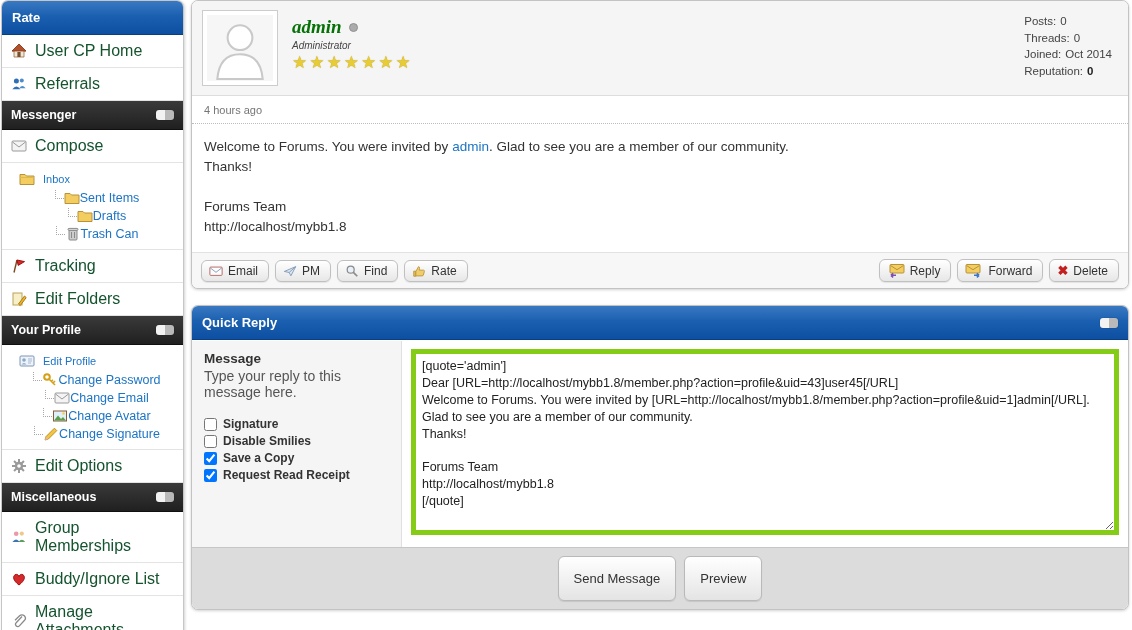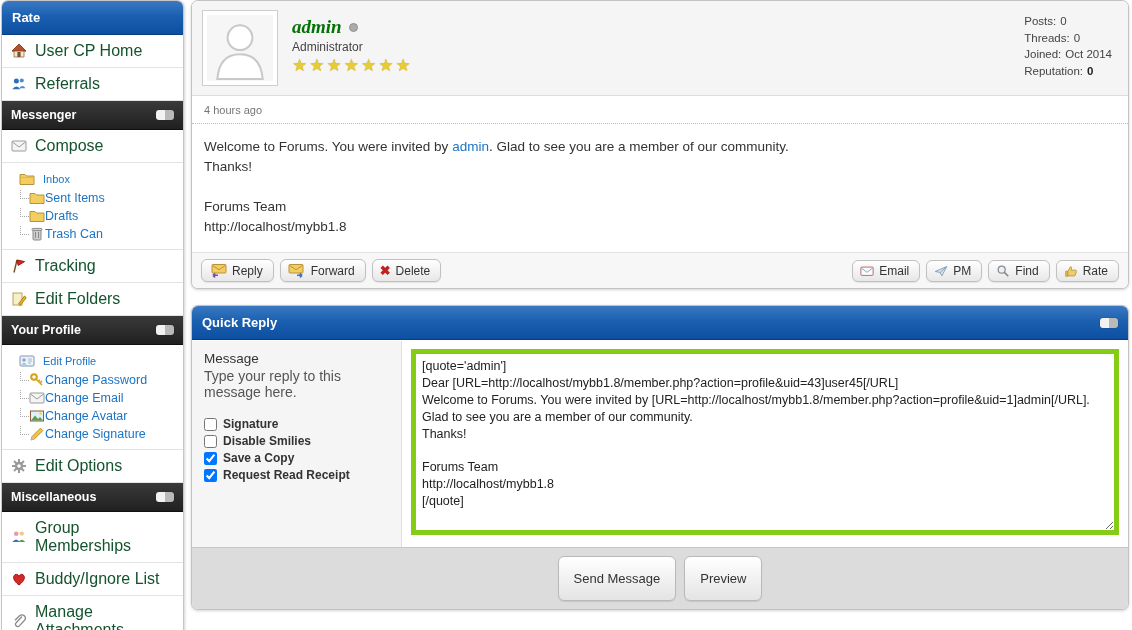--- a/index.html
+++ b/index.html
@@ -31,21 +31,21 @@
     overflow:hidden; box-shadow:1px 1px 3px rgba(0,0,0,.18);
     background:#fff;
   }
   .s-item {
     display:flex; align-items:center; gap:8px;
     padding:7px 9px; border-bottom:1px solid #e3e3e3;
     color:#14532d; font-size:16px; cursor:pointer; background:#fff;
   }
   .s-group { padding:6px 9px; border-bottom:1px solid #e3e3e3; background:#fff; }
   .s-group .s-parent { display:flex; align-items:center; gap:8px; color:#1b74c5; font-size:11px; padding:2px 8px; cursor:pointer; }
-  .s-sub { display:flex; align-items:center; color:#1b74c5; font-size:12.5px; padding:1px 0 1px 9px; cursor:pointer; }
+  .s-sub { display:flex; align-items:center; color:#1b74c5; font-size:12.5px; padding:1px 0 1px 9px; cursor:pointer;justify-content:center; }
   .tree { width:9px; height:9px; border-left:1px dotted #a8a8a8; border-bottom:1px dotted #a8a8a8; margin-bottom:7px; flex-shrink:0; }
   .dark-head {
     display:flex; align-items:center; justify-content:space-between;
     background:linear-gradient(#3a3a3a,#202020);
     color:#fff; font-weight:bold; font-size:12.5px;
     padding:7px 9px; border-bottom:1px solid #101010;
   }
 
   
   .content { flex:1; display:flex; flex-direction:column; gap:16px; padding-top:0; }
@@ -58,21 +58,21 @@
   .author-row { display:flex; padding:9px 10px; background:#f5f5f5; border-bottom:1px solid #ddd; }
   .avatar-box { width:76px; height:76px; background:#fff; border:1px solid #ccc; padding:4px; flex-shrink:0; }
   .avatar-box svg { background:#f6f6f6; }
   .author-meta { margin-left:14px; padding-top:6px; }
   .uname-line { display:flex; align-items:center; gap:7px; }
   .uname {
     font-family:"Liberation Serif", serif; font-style:italic; font-weight:bold;
     font-size:19px; color:#067106; text-decoration:none; cursor:pointer;
   }
   .dot { width:9px; height:9px; border-radius:50%; background:#ababab; border:1px solid #919191; }
-  .utitle { font-size:12px; color:#444; margin-top:2px; }
+  .utitle { font-size:10px; color:#444; margin-top:2px;font-style:italic; }
   .stars { color:#e7cc35; font-size:17px; letter-spacing:2px; text-shadow:0 0 1px #a98e1a; line-height:1; margin-top:3px; }
   .stats { margin-left:auto; font-size:11.5px; color:#444; padding:3px 6px 0 0; }
   .stat { display:flex; gap:4px; line-height:1.45; }
   .stat .b { font-weight:bold; color:#222; }
 
   .date-row { padding:8px 12px 7px; font-size:11px; color:#757575; border-bottom:1px dotted #bdbdbd; background:#fff; }
 
   .msg { padding:13px 12px; font-size:13.5px; color:#333; line-height:1.5; min-height:128px; background:#fff; }
   .msg p { margin:0; }
   .msg .gap-top { margin-top:1.45em; }
@@ -89,21 +89,21 @@
     background:linear-gradient(#ffffff,#e7e7e7);
     padding:3px 10px 3px 7px; font-size:12px; color:#333;
     box-shadow:0 1px 1px rgba(0,0,0,.08); cursor:pointer; font-family:inherit;
   }
   .btn .w { width:18px; height:15px; }
   .x-ico { color:#c41f1f; font-weight:bold; font-size:13px; line-height:1; }
 
   
   .qr-body { display:flex; border-top:1px solid #fff; }
   .qr-left { width:210px; flex-shrink:0; background:#f5f5f5; padding:10px 12px; border-right:1px solid #e0e0e0; }
-  .qr-title { font-weight:normal; font-size:13.5px; color:#333; }
+  .qr-title { font-weight:bold; font-size:13.5px; color:#333; }
   .qr-hint { font-size:14px; color:#555; margin-top:2px; }
   .opts { margin-top:17px; }
   .opt { display:flex; align-items:center; gap:6px; margin:3px 0; font-weight:bold; font-size:12px; color:#333; }
   .opt input { margin:0; width:13px; height:13px; }
   .qr-right { flex:1; background:#fff; padding:8px 9px; }
   .qr-right textarea {
     width:100%; height:186px; border:5px solid #84cc16;
     font:12.5px/1.35 "Liberation Sans", sans-serif;
     padding:4px 6px; resize:both; color:#222; background:#fff;
   }
@@ -388,20 +388,58 @@
     <div class="msg">
       <p><span>Welcome to Forums. You were invited by </span><a>admin</a><span>. Glad to see you are a member of our community.</span></p>
       <p>Thanks!</p>
       <p class="gap-top">Forums Team</p>
       <p>http://localhost/mybb1.8</p>
     </div>
 
     <div class="action-row">
       <div class="btn-group">
         <button class="btn">
+          <span class="ic ic-sm">
+              <svg viewBox="0 0 16 16">
+                <rect x="1" y="3.5" width="14" height="9.5" rx="1" fill="#fdfdfd" stroke="#b05a5a"></rect>
+                <path d="M1.5 4.5 L8 9.5 L14.5 4.5" fill="none" stroke="#7d96b5"></path>
+              </svg>
+            </span>
+          <span>Email</span>
+        </button>
+        <button class="btn">
+          <span class="ic ic-sm">
+              <svg viewBox="0 0 16 16">
+                <path d="M1.5 8.5 L14.5 3 L9 13.5 L7 9.7 Z" fill="#dde7f0" stroke="#7d96b5"></path>
+                <path d="M14.5 3 L7 9.7" stroke="#7d96b5" fill="none"></path>
+              </svg>
+            </span>
+          <span>PM</span>
+        </button>
+        <button class="btn">
+          <span class="ic ic-sm">
+              <svg viewBox="0 0 16 16">
+                <circle cx="6.5" cy="6.5" r="4" fill="#e8f1fa" stroke="#8a8a8a" stroke-width="1.4"></circle>
+                <path d="M9.6 9.6 L14 14" stroke="#8a8a8a" stroke-width="2"></path>
+              </svg>
+            </span>
+          <span>Find</span>
+        </button>
+        <button class="btn">
+          <span class="ic ic-sm">
+              <svg viewBox="0 0 16 16">
+                <path d="M2 8.2 h2.4 v5.8 H2 Z" fill="#e8c05a" stroke="#b8923a"></path>
+                <path d="M4.4 13.6 V8.6 L7.4 3 q1.5 .2 1.2 2 L8.2 7 H13 q1.5 0 1.1 1.8 l-1.1 3.8 q-.3 1 -1.5 1 Z" fill="#f0cd6a" stroke="#b8923a"></path>
+              </svg>
+            </span>
+          <span>Rate</span>
+        </button>
+      </div>
+      <div class="btn-group">
+        <button class="btn">
           <span class="ic w">
               <svg viewBox="0 0 18 14">
                 <rect x="3" y="1" width="14" height="8.5" rx="1" fill="#f3cd5f" stroke="#b8923a"></rect>
                 <path d="M3.5 2 L10 6.2 L16.5 2" fill="none" stroke="#b8923a"></path>
                 <path d="M9 11.8 H3.8 M3.8 11.8 l2.4 -2 M3.8 11.8 l2.4 2" stroke="#7a4fb5" stroke-width="1.5" fill="none"></path>
               </svg>
             </span>
           <span>Reply</span>
         </button>
         <button class="btn">
@@ -410,58 +448,20 @@
                 <rect x="1" y="1" width="14" height="8.5" rx="1" fill="#f3cd5f" stroke="#b8923a"></rect>
                 <path d="M1.5 2 L8 6.2 L14.5 2" fill="none" stroke="#b8923a"></path>
                 <path d="M9 11.8 H14.2 M14.2 11.8 l-2.4 -2 M14.2 11.8 l-2.4 2" stroke="#3b74c9" stroke-width="1.5" fill="none"></path>
               </svg>
             </span>
           <span>Forward</span>
         </button>
         <button class="btn">
           <span class="x-ico">✖</span>
           <span>Delete</span>
-        </button>
-      </div>
-      <div class="btn-group">
-        <button class="btn">
-          <span class="ic ic-sm">
-              <svg viewBox="0 0 16 16">
-                <rect x="1" y="3.5" width="14" height="9.5" rx="1" fill="#fdfdfd" stroke="#b05a5a"></rect>
-                <path d="M1.5 4.5 L8 9.5 L14.5 4.5" fill="none" stroke="#7d96b5"></path>
-              </svg>
-            </span>
-          <span>Email</span>
-        </button>
-        <button class="btn">
-          <span class="ic ic-sm">
-              <svg viewBox="0 0 16 16">
-                <path d="M1.5 8.5 L14.5 3 L9 13.5 L7 9.7 Z" fill="#dde7f0" stroke="#7d96b5"></path>
-                <path d="M14.5 3 L7 9.7" stroke="#7d96b5" fill="none"></path>
-              </svg>
-            </span>
-          <span>PM</span>
-        </button>
-        <button class="btn">
-          <span class="ic ic-sm">
-              <svg viewBox="0 0 16 16">
-                <circle cx="6.5" cy="6.5" r="4" fill="#e8f1fa" stroke="#8a8a8a" stroke-width="1.4"></circle>
-                <path d="M9.6 9.6 L14 14" stroke="#8a8a8a" stroke-width="2"></path>
-              </svg>
-            </span>
-          <span>Find</span>
-        </button>
-        <button class="btn">
-          <span class="ic ic-sm">
-              <svg viewBox="0 0 16 16">
-                <path d="M2 8.2 h2.4 v5.8 H2 Z" fill="#e8c05a" stroke="#b8923a"></path>
-                <path d="M4.4 13.6 V8.6 L7.4 3 q1.5 .2 1.2 2 L8.2 7 H13 q1.5 0 1.1 1.8 l-1.1 3.8 q-.3 1 -1.5 1 Z" fill="#f0cd6a" stroke="#b8923a"></path>
-              </svg>
-            </span>
-          <span>Rate</span>
         </button>
       </div>
     </div>
   </section>
 
   <section class="panel">
     <div class="thead">
       <span>Quick Reply</span>
       <span class="toggle">
           <span class="tg-l"></span>

